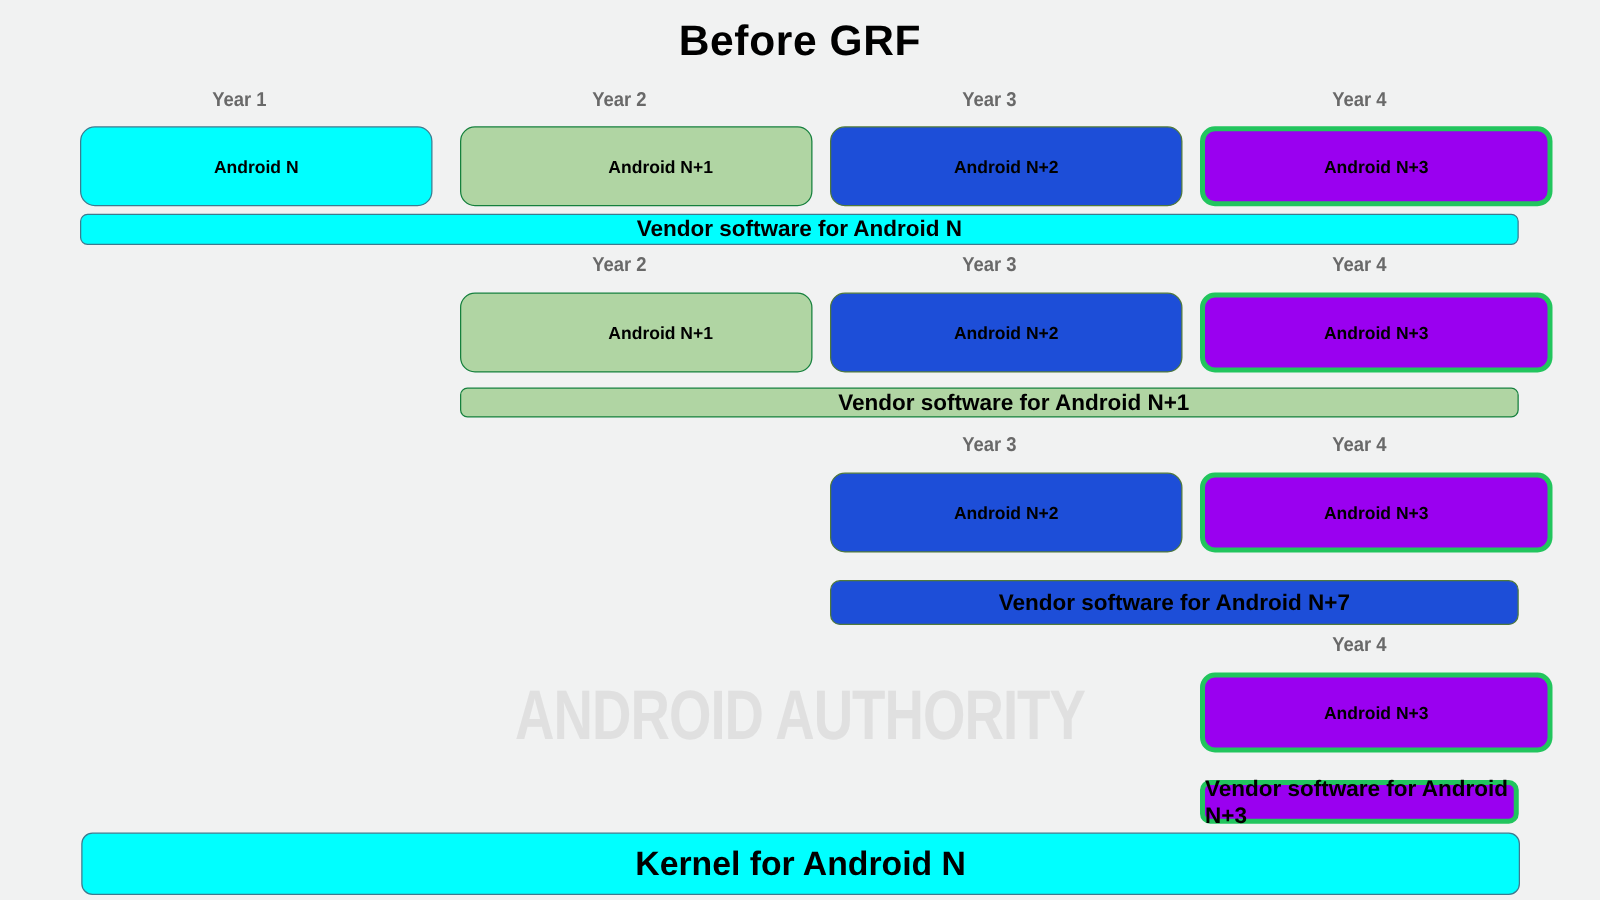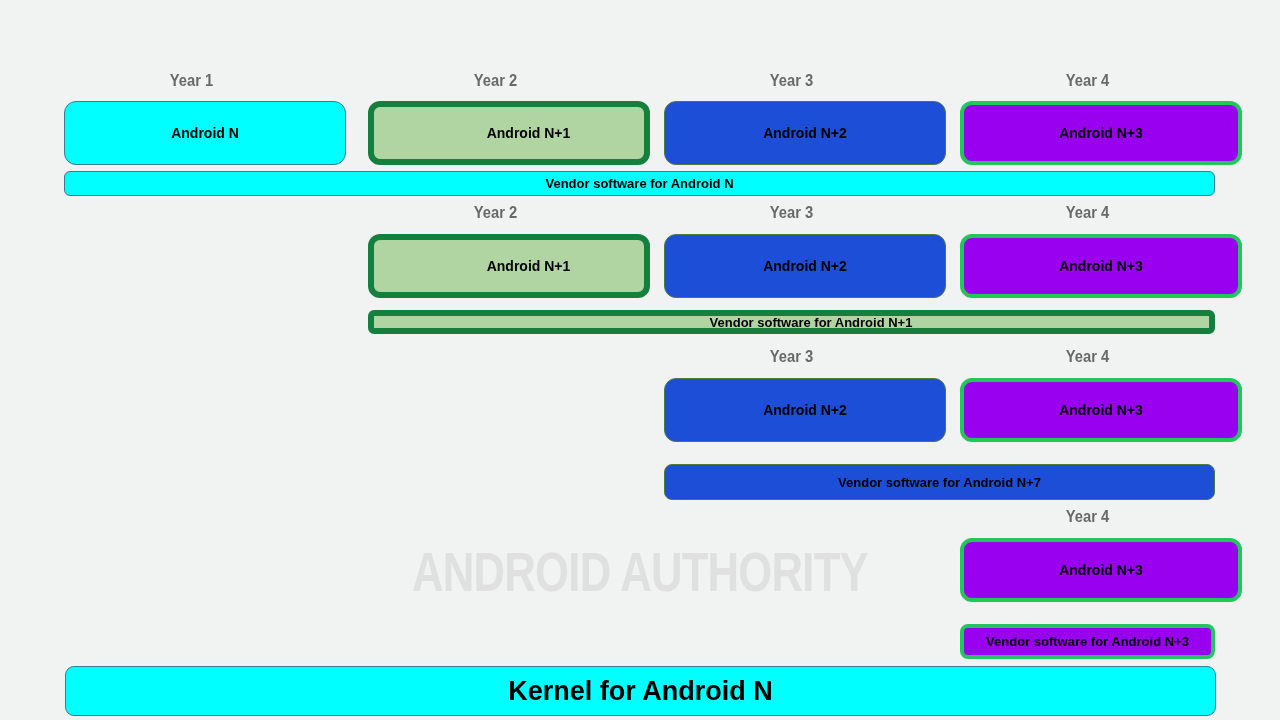--- a/index.html
+++ b/index.html
@@ -59,21 +59,21 @@
     font-size: 14px;
     font-weight: bold;
     color: #000;
     box-sizing: border-box;
   }
   .vendor {
     position: absolute;
     display: flex;
     align-items: center;
     justify-content: center;
-    font-size: 13px;
+    font-size: 18px;
     font-weight: bold;
     color: #000;
     border-radius: 6px;
     box-sizing: border-box;
   }
   .kernel {
     position: absolute;
     left: 65px;
     top: 666px;
     width: 1151px;
@@ -82,21 +82,21 @@
     display: flex;
     align-items: center;
     justify-content: center;
     font-size: 27px;
     font-weight: bold;
     color: #000;
     box-sizing: border-box;
   }
   
   .cyan    { background: #00ffff; border: 1px solid #3d7b8f; }
-  .lgreen  { background: #b0d5a3; border: 6px solid #15803d; padding-left: 39px; }
+  .lgreen  { background: #b0d5a3; border: 1px solid #15803d; padding-left: 39px; }
   .green   { background: #1d4ed8; border: 1px solid #507a3b; }
   .purple  { background: #9a00f0; border: 4px solid #22c55e; }
   
   .c1 { left: 64px; }
   .c2 { left: 368px; }
   .c3 { left: 664px; }
   .c4 { left: 960px; }
   
   .y1 { top: 72px; }  .b1 { top: 101px; }
   .y2 { top: 204px; } .b2 { top: 234px; }
@@ -106,20 +106,21 @@
   .v1 { left: 64px;  top: 171px; width: 1151px; height: 25px; }
   .v2 { left: 368px; top: 310px; width: 847px;  height: 24px; }
   .v3 { left: 664px; top: 464px; width: 551px;  height: 36px; border-radius: 8px; }
   .v4 { left: 960px; top: 624px; width: 255px;  height: 35px; border-radius: 8px; }
 </style>
 </head>
 <body>
 
 <div class="stage">
 
+  <div class="title">Before GRF</div>
 
   <div class="watermark">ANDROID AUTHORITY</div>
 
   <div class="year c1 y1">Year 1</div>
   <div class="year c2 y1">Year 2</div>
   <div class="year c3 y1">Year 3</div>
   <div class="year c4 y1">Year 4</div>
 
   <div class="box cyan c1 b1">Android N</div>
   <div class="box lgreen c2 b1">Android N+1</div>

